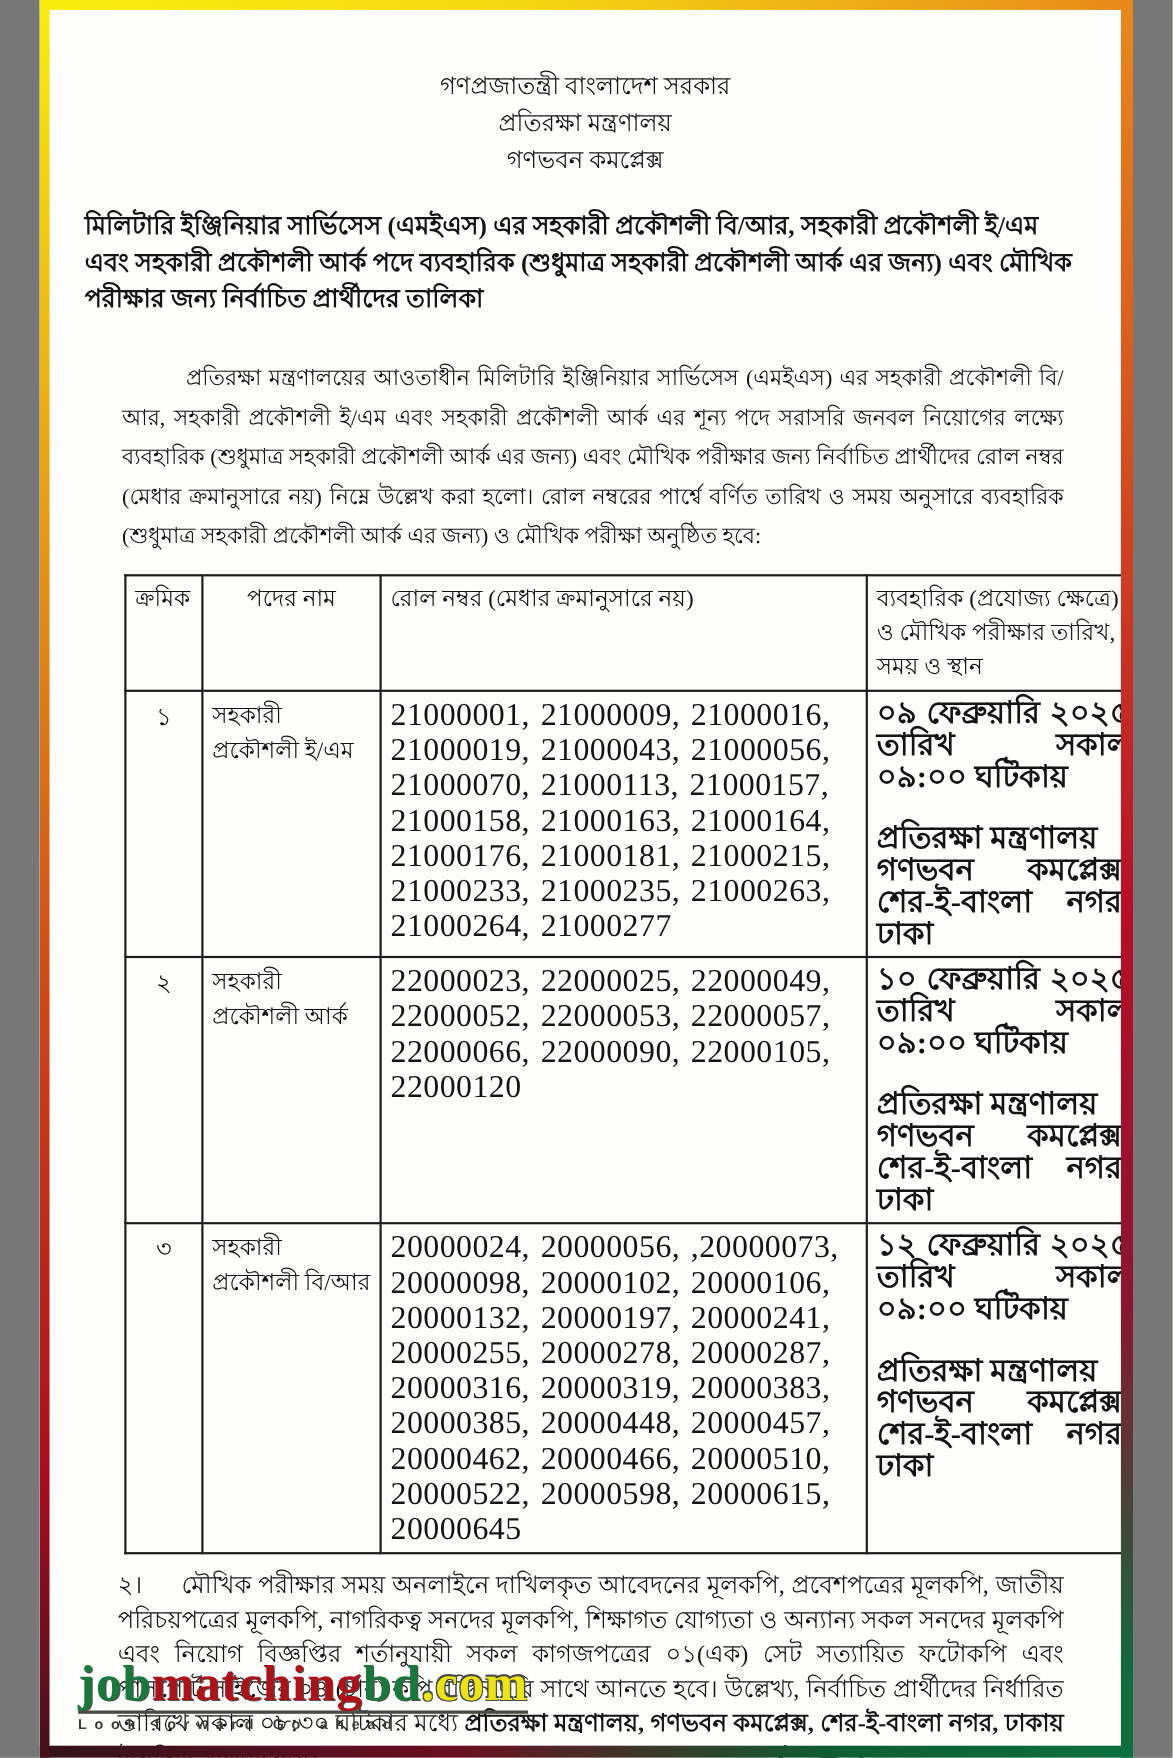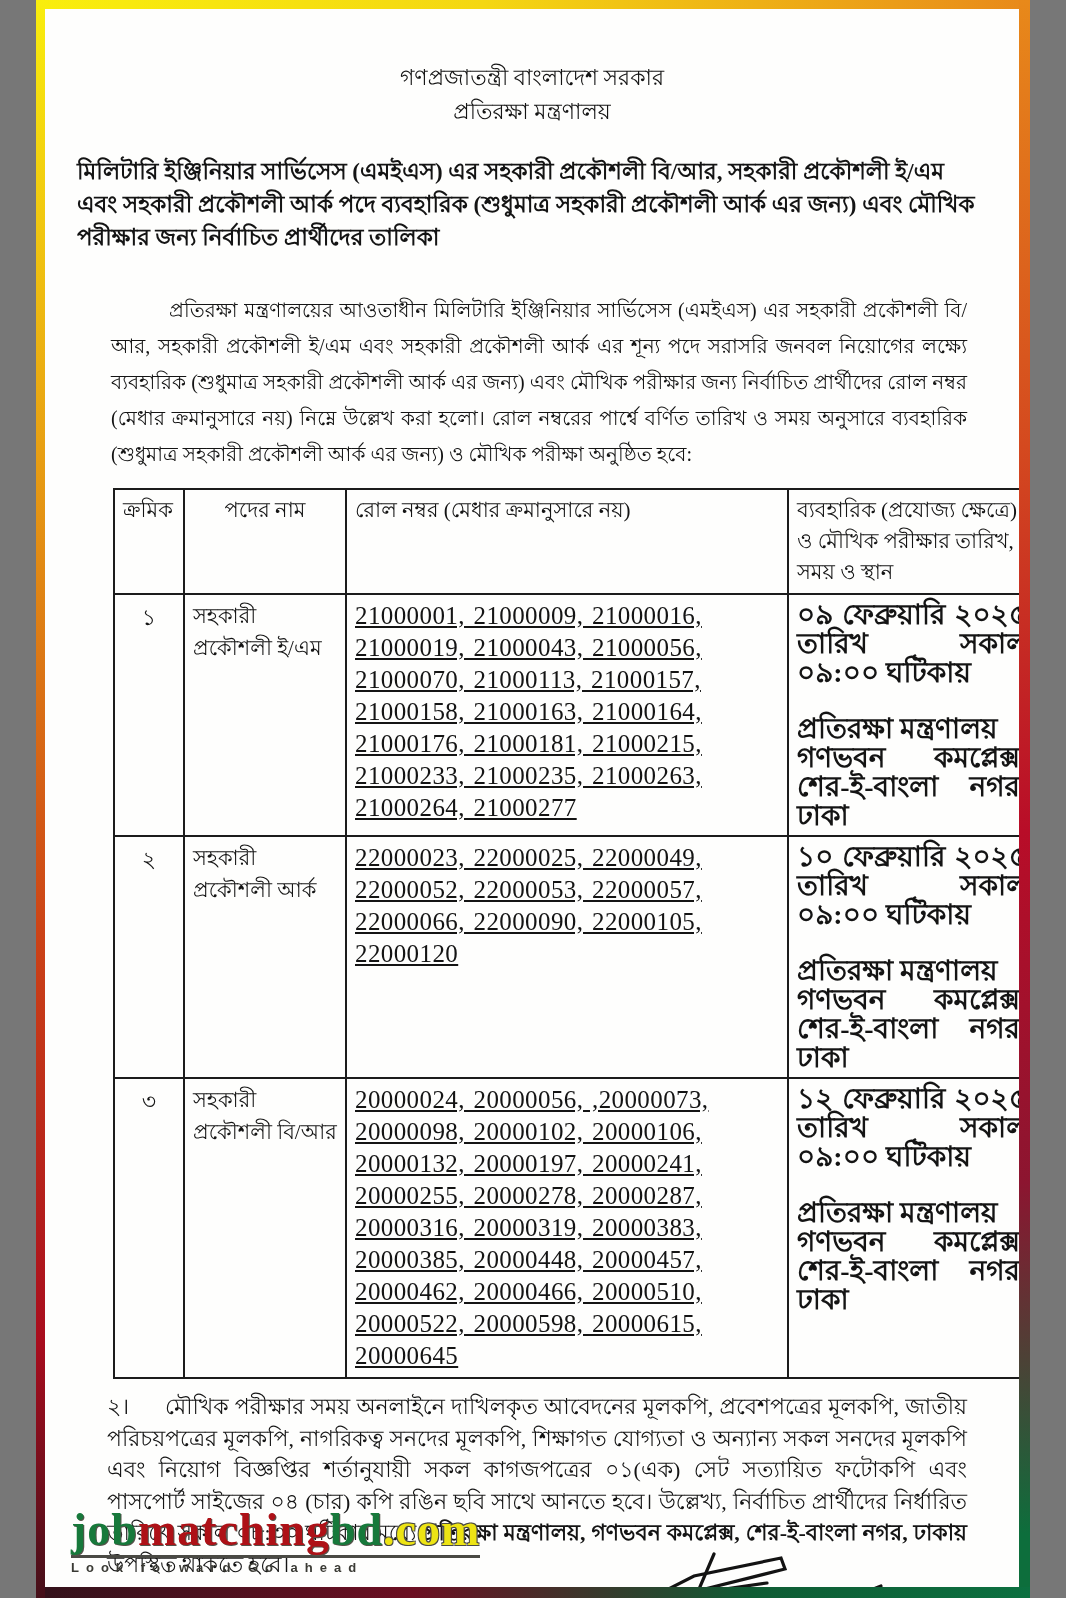--- a/index.html
+++ b/index.html
@@ -43,22 +43,22 @@
   table.candidates th, table.candidates td {
     border:2px solid #1c1c1c; vertical-align:top; padding:5px 8px;margin-top:44px;
   }
   th { font-weight:normal; font-size:21px; line-height:31px; text-align:left; }
   th.c-serial { width:70px; }
   th.c-post   { width:162px;text-align:center; }
   th.c-rolls  { width:442px; text-align:left; }
   th.c-sched  { width:248px; }
   td.serial { text-align:center; font-size:22px; padding-top:8px; }
   td.post   { font-size:21px; line-height:32px; padding-top:8px; }
-  td.rolls  { font-size:25px; line-height:32px; letter-spacing:0.4px; padding:8px 6px 6px 10px;
-              font-family:"Liberation Serif", serif; word-spacing:2px;text-decoration:underline; }
+  td.rolls  { font-size:29px; line-height:32px; letter-spacing:0.4px; padding:8px 6px 6px 10px;
+              font-family:"Liberation Serif", serif; word-spacing:2px; }
   td.sched  { font-size:28px; line-height:29px;font-weight:bold; }
   td.sched .dt { text-align:justify; }
   td.sched .gap { height:27px; }
   tr.r1 td { height:160px; }
   tr.r2 td { height:160px; }
   tr.r3 td { height:196px; }
 
   
   .para2 {
     margin:12px 52px 0 62px; font-size:22px; line-height:31.5px; text-align:justify;
@@ -90,20 +90,21 @@
   <div class="b-top"></div>
   <div class="b-right"></div>
   <div class="b-bottom"></div>
   <div class="b-left"></div>
 
   <div class="content">
 
     <header class="gov-header">
       <div>গণপ্রজাতন্ত্রী বাংলাদেশ সরকার</div>
       <div>প্রতিরক্ষা মন্ত্রণালয়</div>
+      <div>গণভবন কমপ্লেক্স</div>
     </header>
 
     <h1 class="notice-title">মিলিটারি ইঞ্জিনিয়ার সার্ভিসেস (এমইএস) এর সহকারী প্রকৌশলী বি/আর, সহকারী প্রকৌশলী ই/এম এবং সহকারী প্রকৌশলী আর্ক পদে ব্যবহারিক (শুধুমাত্র সহকারী প্রকৌশলী আর্ক এর জন্য) এবং মৌখিক পরীক্ষার জন্য নির্বাচিত প্রার্থীদের তালিকা</h1>
 
     <p class="intro">প্রতিরক্ষা মন্ত্রণালয়ের আওতাধীন মিলিটারি ইঞ্জিনিয়ার সার্ভিসেস (এমইএস) এর সহকারী প্রকৌশলী বি/আর, সহকারী প্রকৌশলী ই/এম এবং সহকারী প্রকৌশলী আর্ক এর শূন্য পদে সরাসরি জনবল নিয়োগের লক্ষ্যে ব্যবহারিক (শুধুমাত্র সহকারী প্রকৌশলী আর্ক এর জন্য) এবং মৌখিক পরীক্ষার জন্য নির্বাচিত প্রার্থীদের রোল নম্বর (মেধার ক্রমানুসারে নয়) নিম্নে উল্লেখ করা হলো। রোল নম্বরের পার্শ্বে বর্ণিত তারিখ ও সময় অনুসারে ব্যবহারিক (শুধুমাত্র সহকারী প্রকৌশলী আর্ক এর জন্য) ও মৌখিক পরীক্ষা অনুষ্ঠিত হবে:</p>
 
     <table class="candidates">
       <thead>
         <tr>
           <th class="c-serial">ক্রমিক</th>

